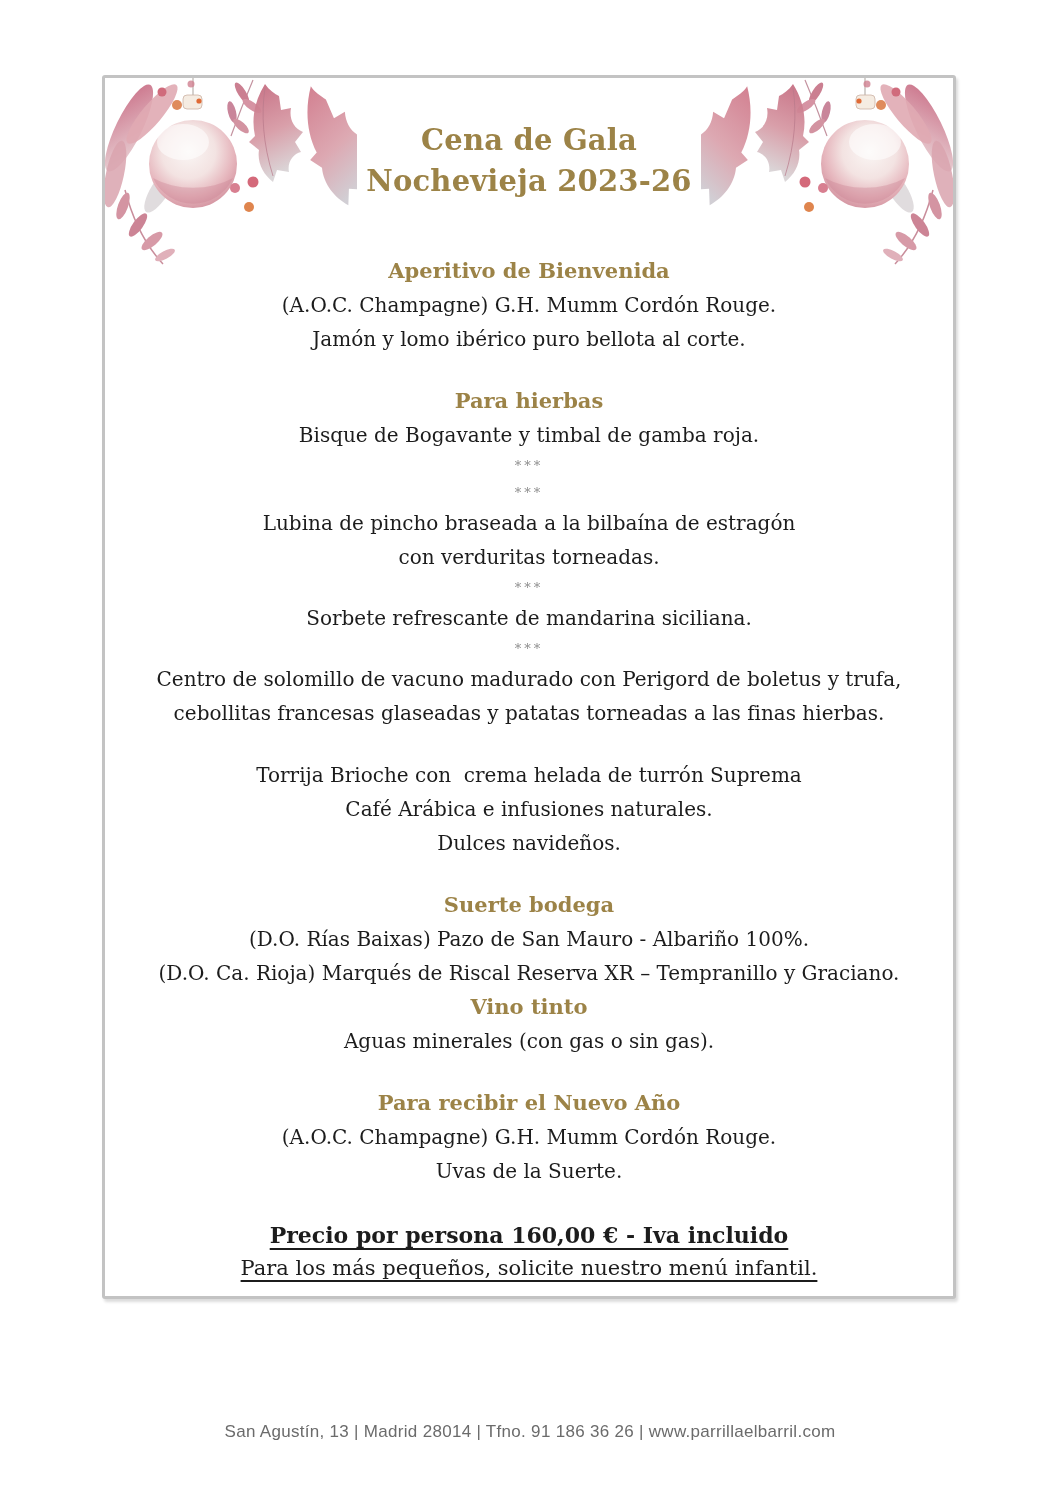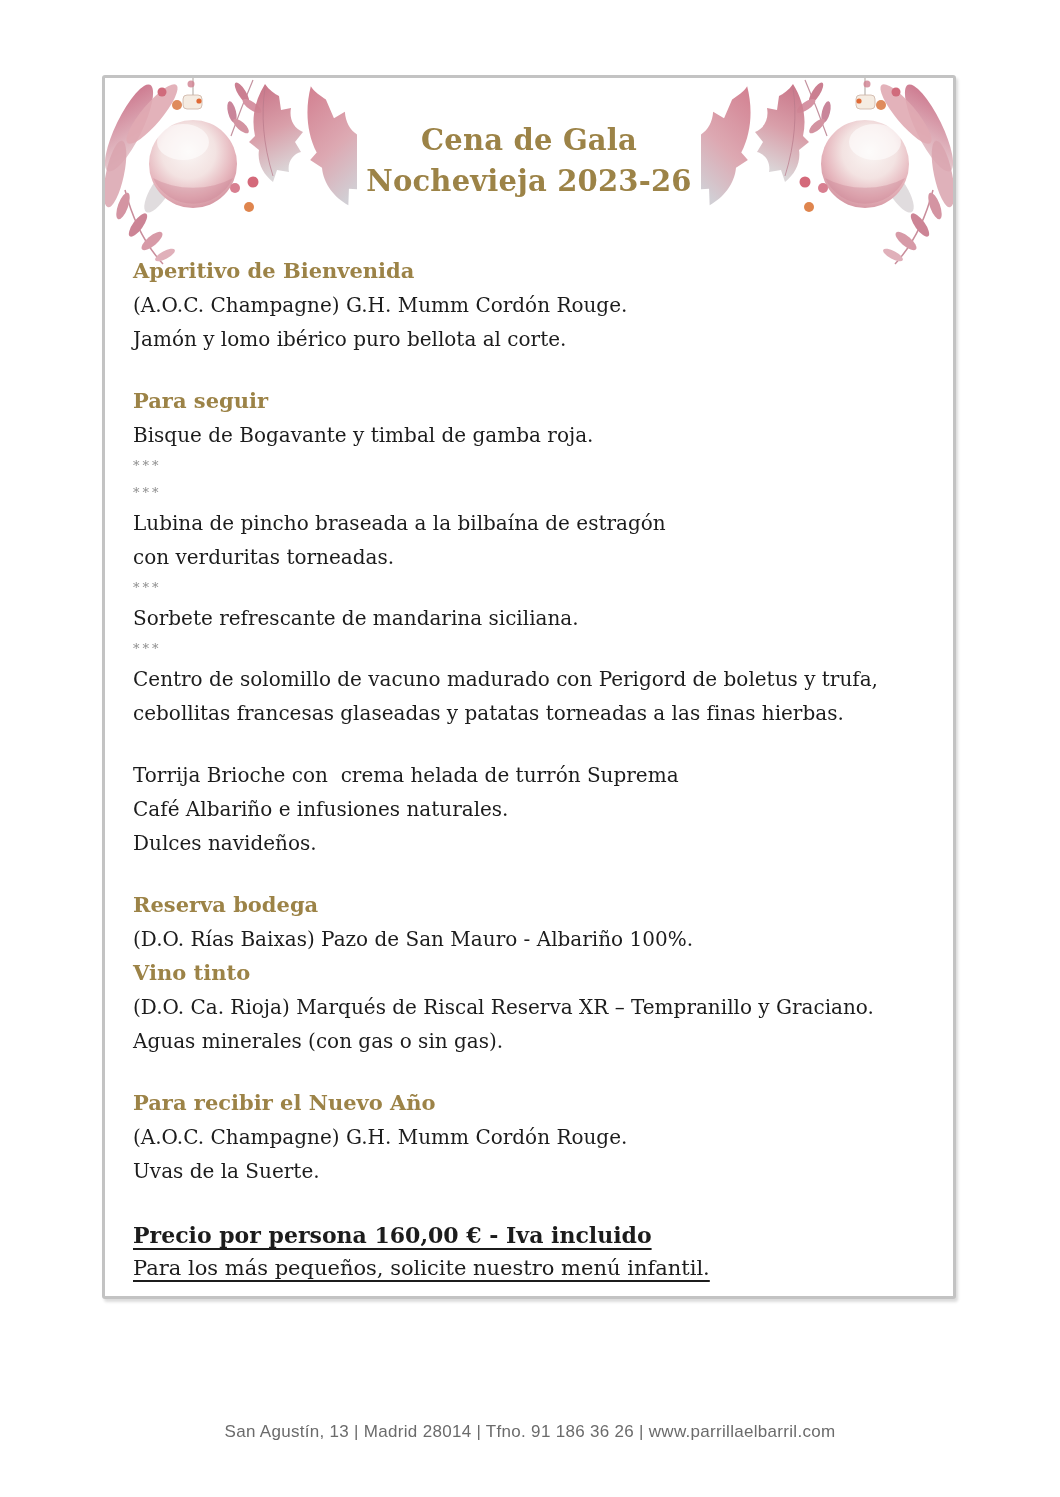--- a/index.html
+++ b/index.html
@@ -30,21 +30,21 @@
   .decoration.left{left:0;}
   .decoration.right{right:0;transform:scaleX(-1);}
 
   .title-block{
     position:absolute;top:42px;left:0;right:0;text-align:center;
     color:var(--gold,#9c8347);font-weight:bold;font-size:29px;line-height:41px;
     letter-spacing:0.2px;
   }
 
   .menu-content{
-    position:absolute;top:176px;left:28px;right:28px;
+    position:absolute;top:176px;left:28px;right:28px;text-align:center;
   }
   .line{white-space:pre-wrap;}
   .line.heading{color:var(--gold,#9c8347);font-weight:bold;font-size:21px;line-height:34px;}
   .line.item{color:var(--text,#1c1c1c);font-size:20px;line-height:34px;}
   .line.separator{color:var(--separator,#8c8c8c);font-size:13px;line-height:27px;letter-spacing:3px;}
   .line.spacer{height:28px;}
   .line.spacer_large{height:30px;}
   .line.price_main{
     color:var(--text,#1c1c1c);font-weight:bold;font-size:22px;line-height:34px;
     text-decoration:underline;text-underline-offset:5px;
@@ -201,40 +201,40 @@
     <div class="title-block">
       <div>Cena de Gala</div>
       <div>Nochevieja 2023-26</div>
     </div>
 
     <div class="menu-content">
         <div class="line heading">Aperitivo de Bienvenida</div>
         <div class="line item">(A.O.C. Champagne) G.H. Mumm Cordón Rouge.</div>
         <div class="line item">Jamón y lomo ibérico puro bellota al corte.</div>
         <div class="line spacer"></div>
-        <div class="line heading">Para seguir</div>
+        <div class="line heading">Para hierbas</div>
         <div class="line item">Bisque de Bogavante y timbal de gamba roja.</div>
         <div class="line separator">***</div>
         <div class="line separator">***</div>
         <div class="line item">Lubina de pincho braseada a la bilbaína de estragón</div>
         <div class="line item">con verduritas torneadas.</div>
         <div class="line separator">***</div>
         <div class="line item">Sorbete refrescante de mandarina siciliana.</div>
         <div class="line separator">***</div>
         <div class="line item">Centro de solomillo de vacuno madurado con Perigord de boletus y trufa,</div>
         <div class="line item">cebollitas francesas glaseadas y patatas torneadas a las finas hierbas.</div>
         <div class="line spacer"></div>
         <div class="line item">Torrija Brioche con  crema helada de turrón Suprema</div>
-        <div class="line item">Café Albariño e infusiones naturales.</div>
+        <div class="line item">Café Arábica e infusiones naturales.</div>
         <div class="line item">Dulces navideños.</div>
         <div class="line spacer"></div>
-        <div class="line heading">Reserva bodega</div>
+        <div class="line heading">Suerte bodega</div>
         <div class="line item">(D.O. Rías Baixas) Pazo de San Mauro - Albariño 100%.</div>
+        <div class="line item">(D.O. Ca. Rioja) Marqués de Riscal Reserva XR – Tempranillo y Graciano.</div>
         <div class="line heading">Vino tinto</div>
-        <div class="line item">(D.O. Ca. Rioja) Marqués de Riscal Reserva XR – Tempranillo y Graciano.</div>
         <div class="line item">Aguas minerales (con gas o sin gas).</div>
         <div class="line spacer"></div>
         <div class="line heading">Para recibir el Nuevo Año</div>
         <div class="line item">(A.O.C. Champagne) G.H. Mumm Cordón Rouge.</div>
         <div class="line item">Uvas de la Suerte.</div>
         <div class="line spacer_large"></div>
         <div class="line price_main">Precio por persona 160,00 € - Iva incluido</div>
         <div class="line price_note">Para los más pequeños, solicite nuestro menú infantil.</div>
       </div>
 

